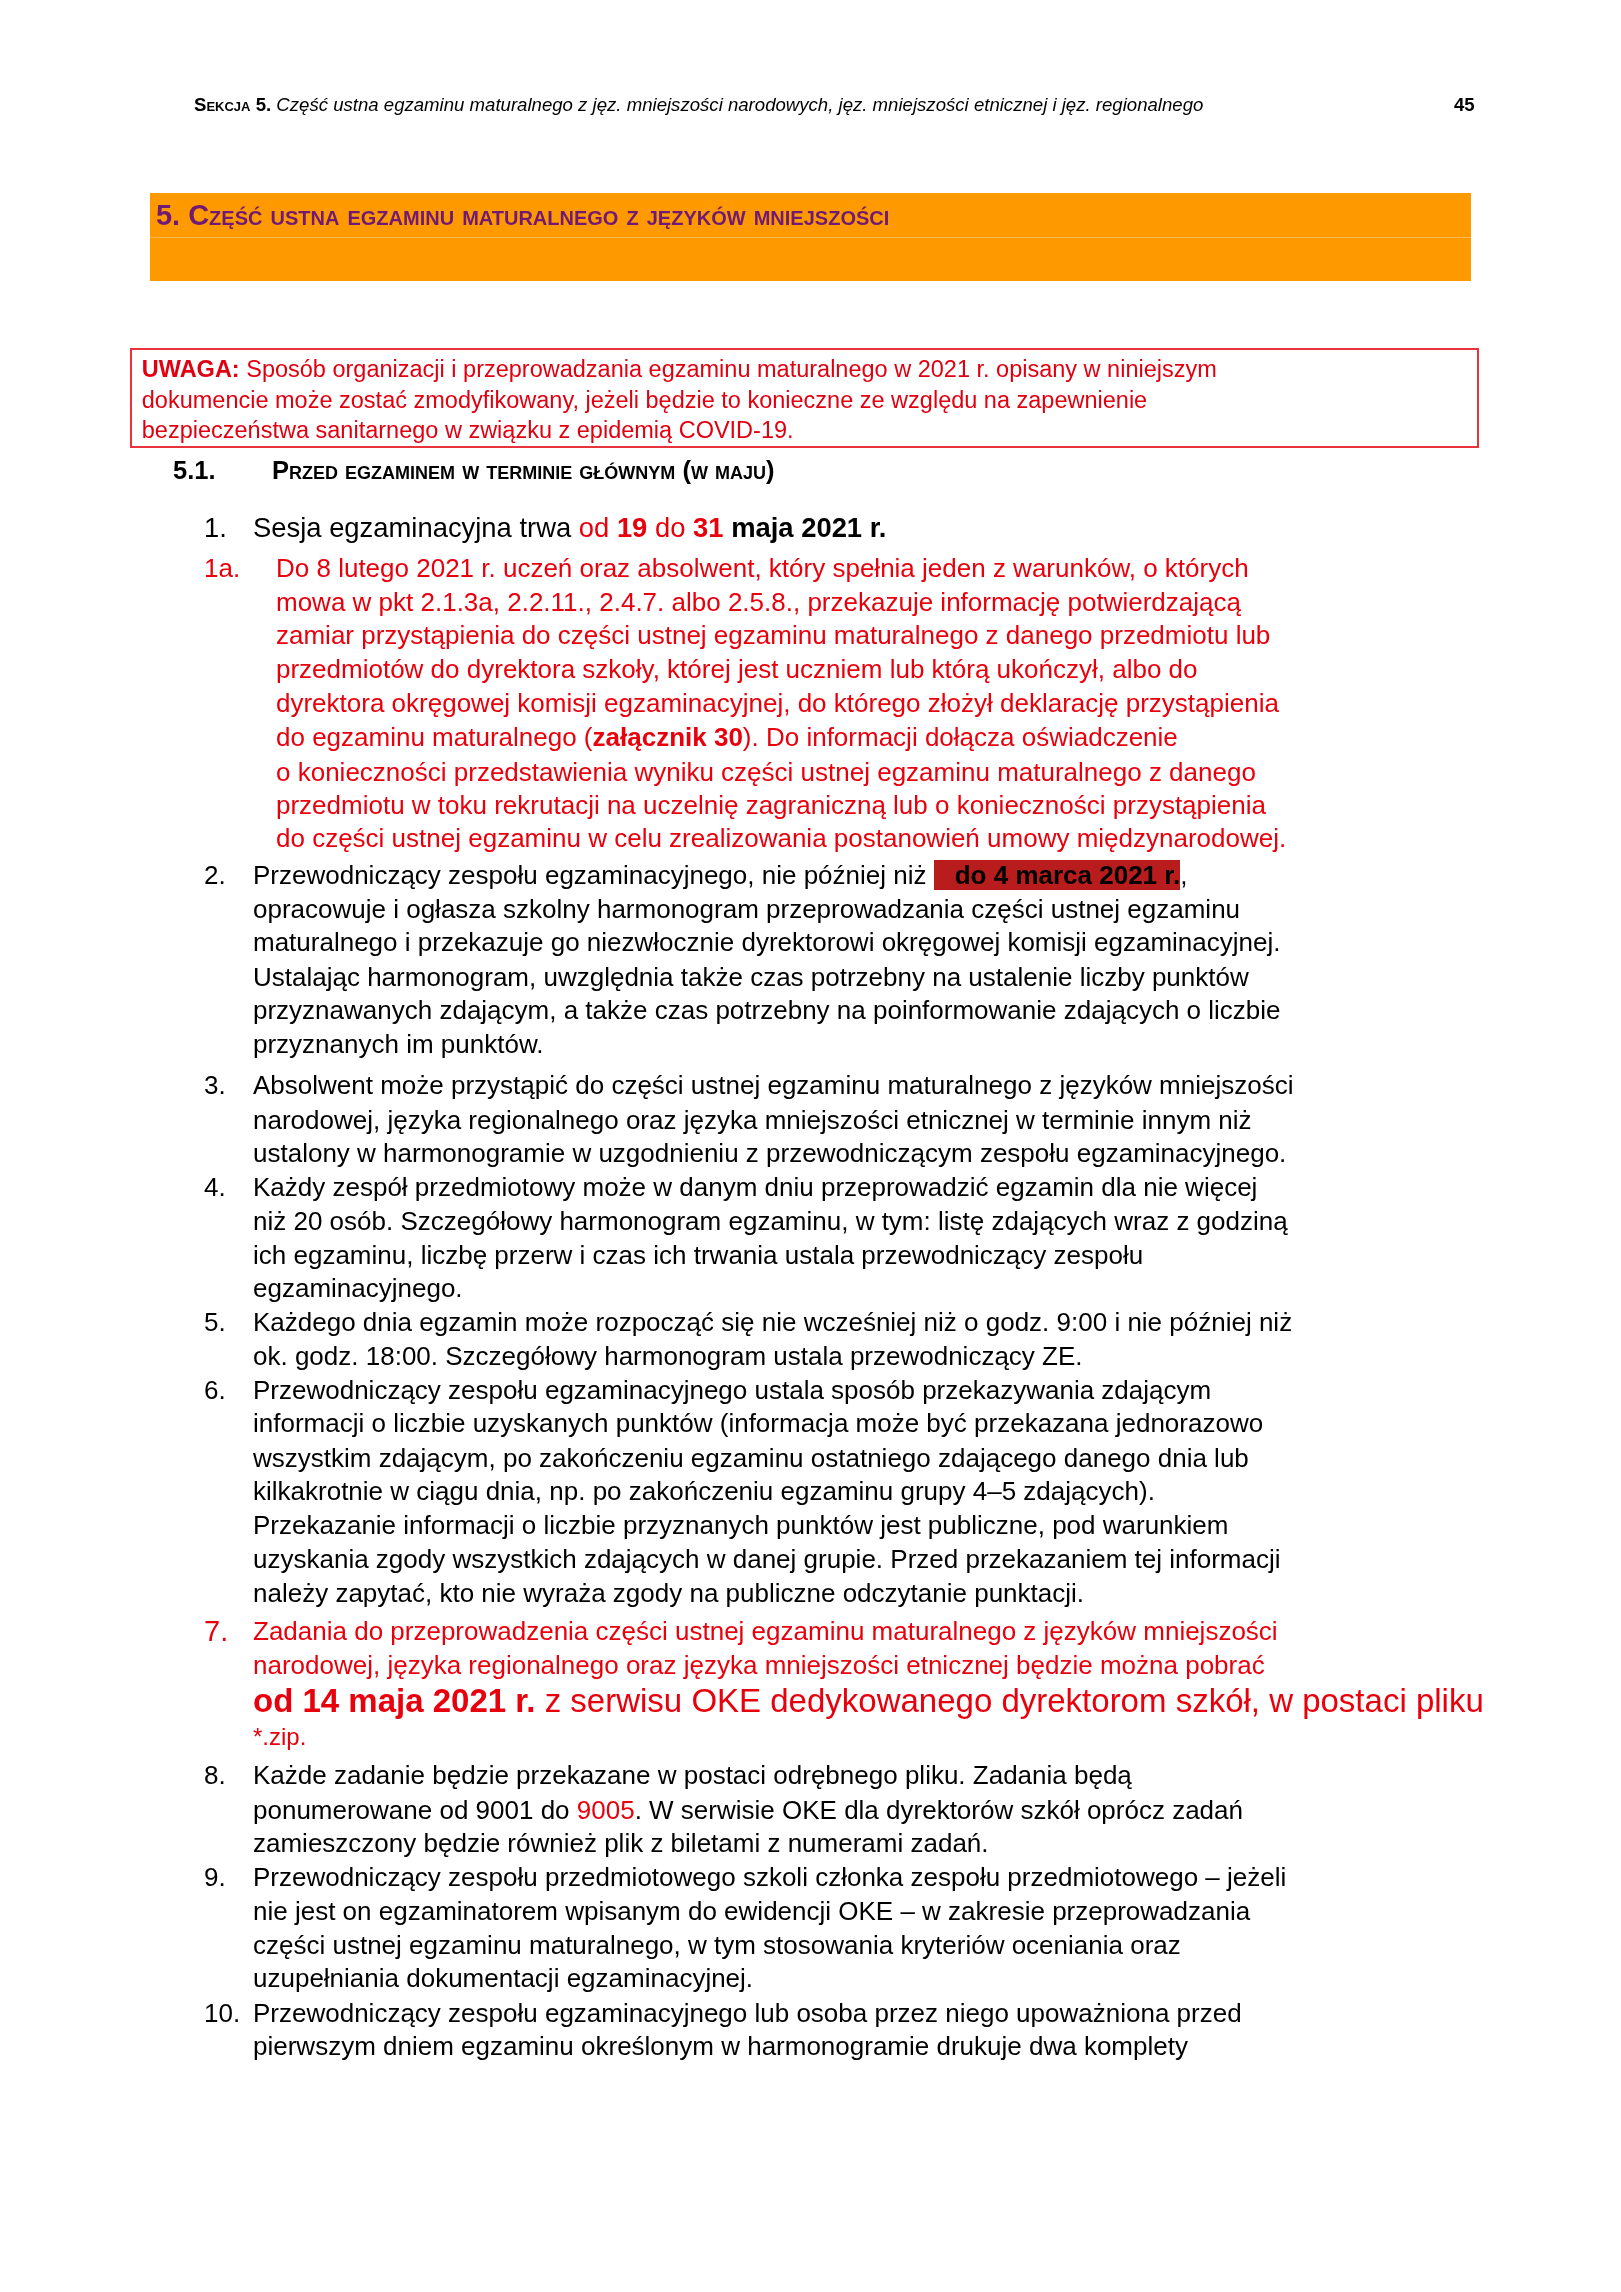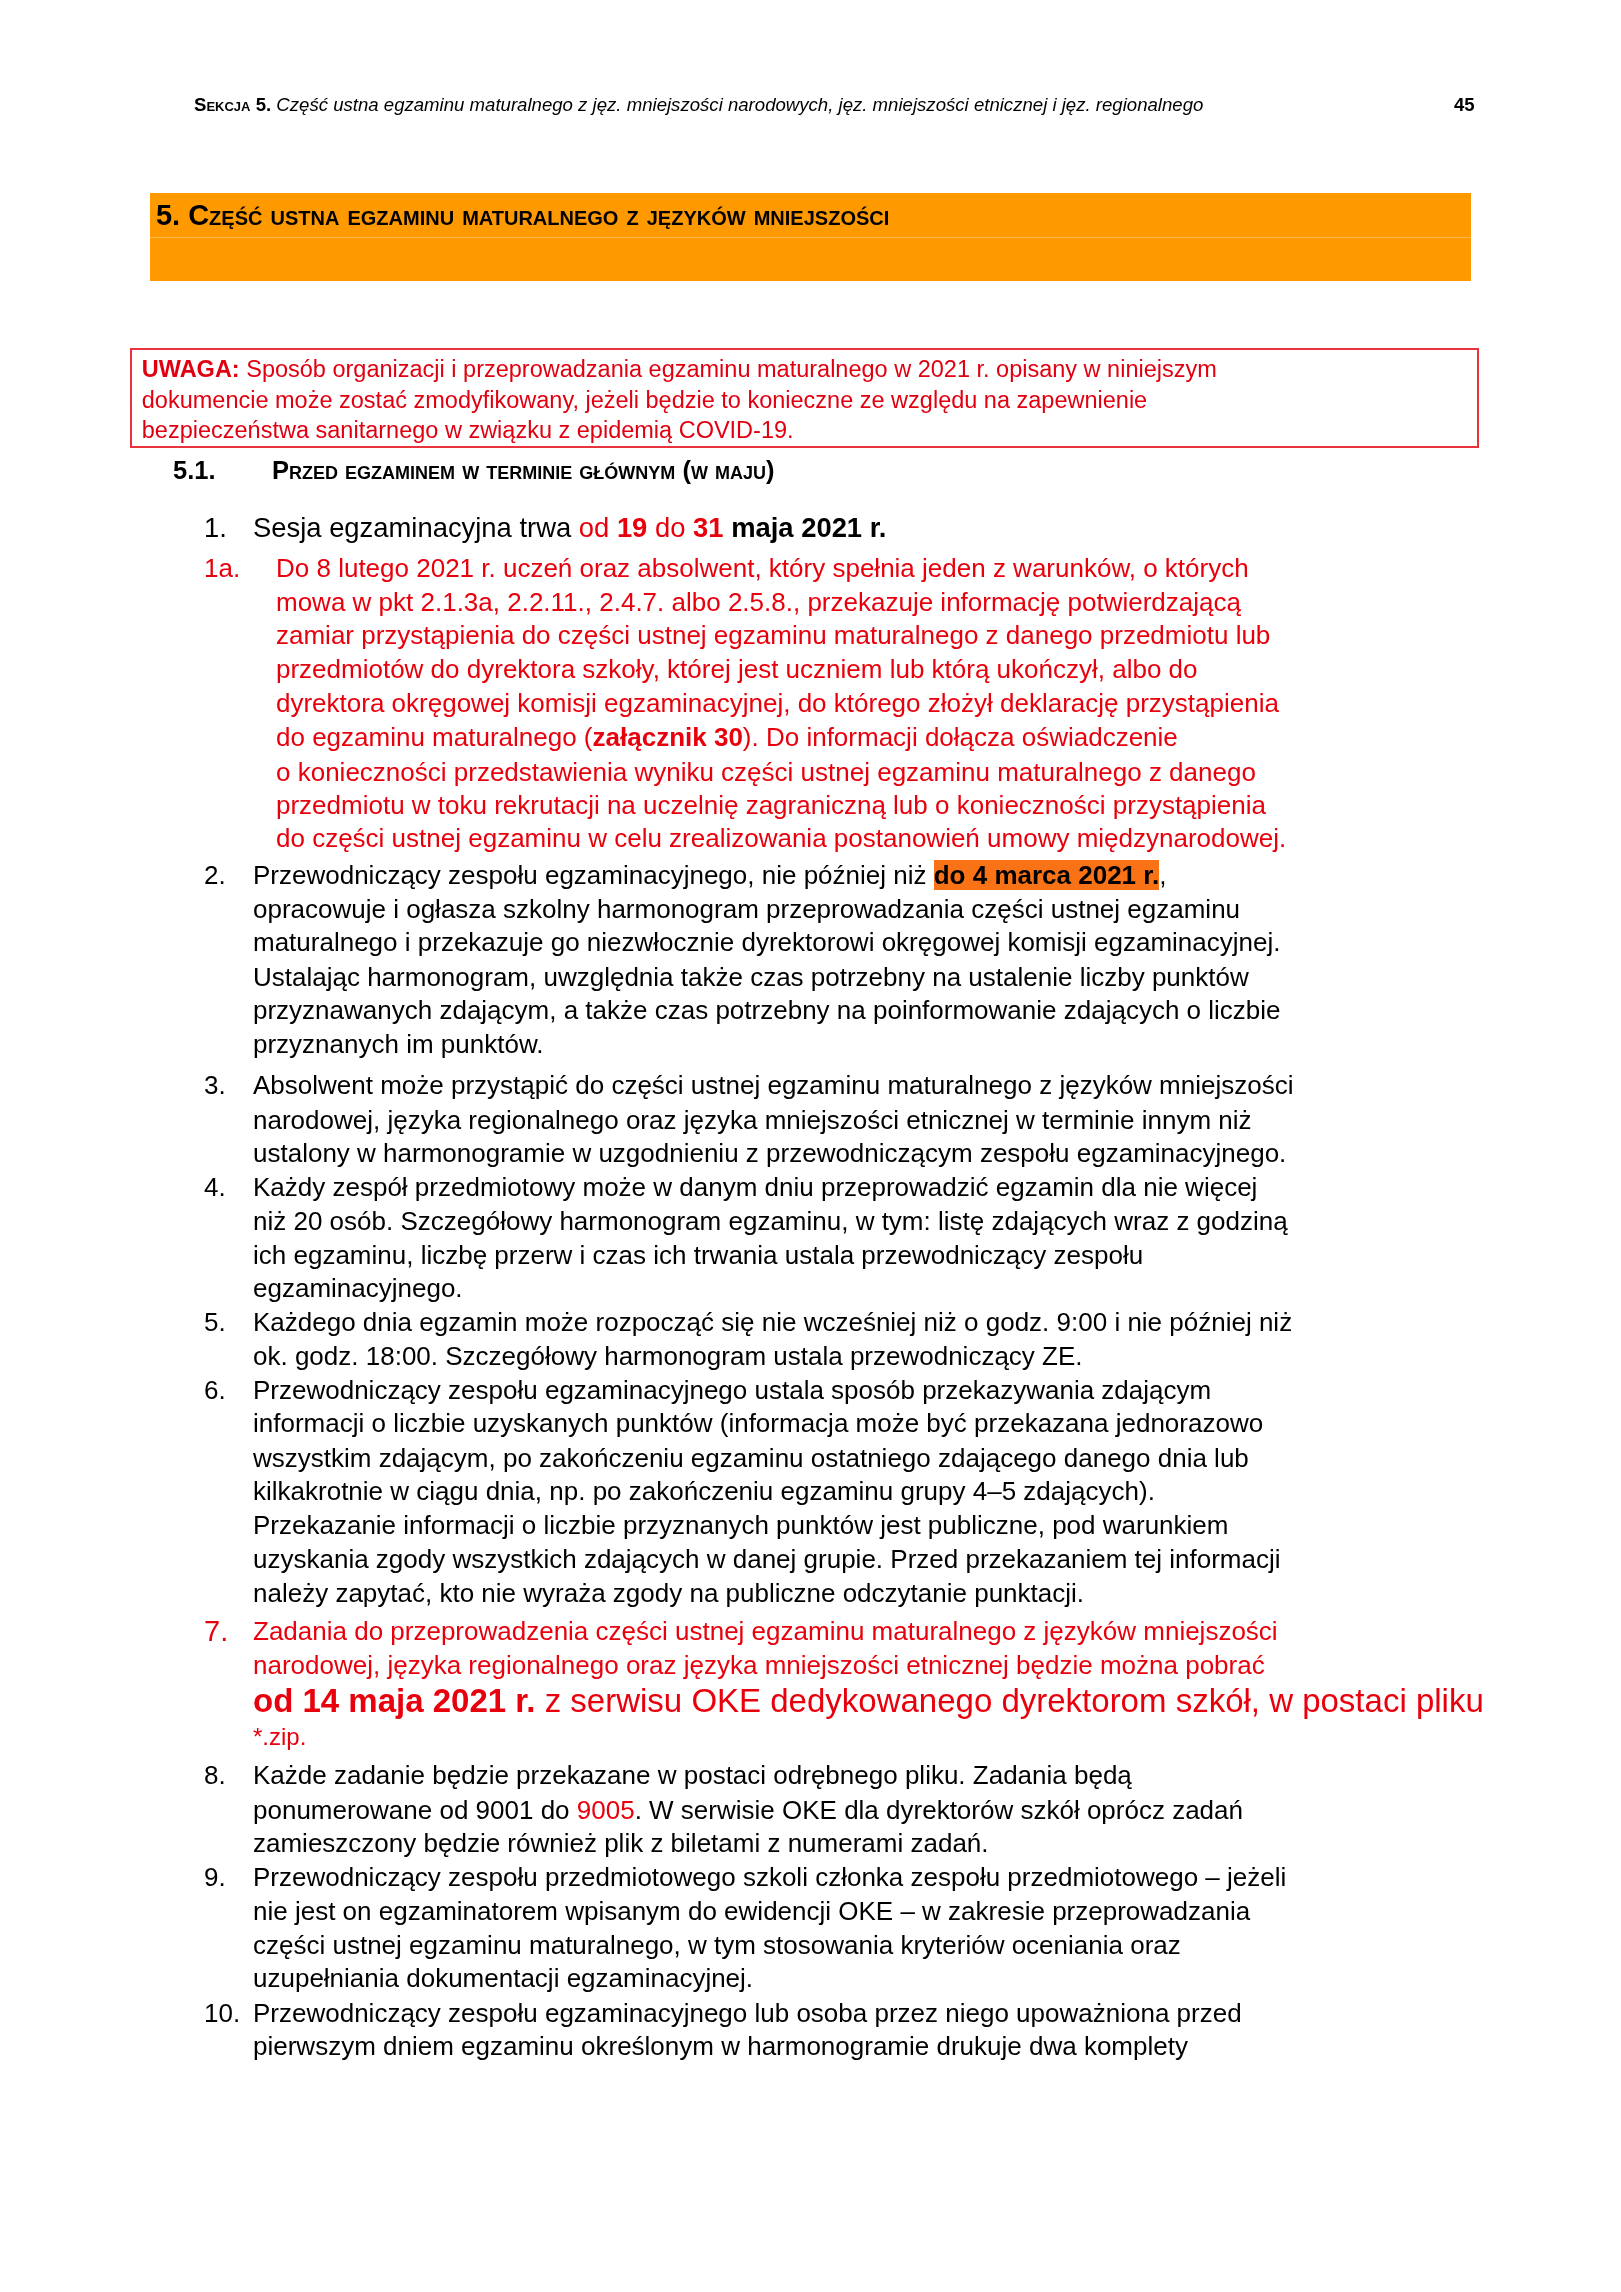--- a/index.html
+++ b/index.html
@@ -3,34 +3,34 @@
 <meta charset="utf-8">
 <style>
   html, body { margin:0; padding:0; background:#ffffff; }
   body { width:1621px; height:2293px; position:relative; overflow:hidden;
          font-family:"Liberation Sans", sans-serif; color:#000; }
   .hdr { position:absolute; left:194px; top:94px; font-size:18.6px; white-space:nowrap; }
   .hdr .sc { font-weight:bold; font-variant:small-caps; }
   .hdr .it { font-style:italic; }
   .pnum { position:absolute; left:1454px; top:94px; font-size:18.6px; font-weight:bold;text-align:center; }
   .banner { position:absolute; left:150px; top:193px; width:1321px; height:88px; background:#ff9900; }
-  .banner .l1, .banner .l2 { position:absolute; color:#000000; font-weight:bold; font-variant:small-caps; white-space:nowrap; }
+  .banner .l1, .banner .l2 { position:absolute; color:#701a75; font-weight:bold; font-variant:small-caps; white-space:nowrap; }
   .banner .l1 { left:5.9px; top:5.9px; font-size:29px; }
   .banner .l2 { left:44px; top:49px; font-size:29px; }
   .banner .sep { position:absolute; left:0; right:0; top:44px; height:1px; background:#ffb84a; }
   .note { position:absolute; left:130px; top:316px; width:1349px; height:100px; border:2px solid #e8323c; box-sizing:border-box;margin-top:32px; }
   .note .line { position:absolute; left:9.8px; font-size:23.5px; color:#e00010; white-space:nowrap; }
   .red { color:#e8000c; }
   .b { font-weight:bold; }
   .sec { position:absolute; top:456px; font-size:25.5px; font-weight:bold; white-space:nowrap; }
   .sec.num { left:173px; }
   .sec.title { left:272px; font-variant:small-caps; }
   .ln { position:absolute; left:253px; font-size:26px; white-space:nowrap; line-height:29px; }
   .mk { position:absolute; font-size:26px; line-height:29px; white-space:nowrap; }
-  .hl { background:#f97316; }
+  .hl { background:#b91c1c;padding-left:21px; }
 </style>
 </head>
 <body>
 
 <div>
   <span class="hdr"><span class="sc">Sekcja 5.</span> <span class="it">Część ustna egzaminu maturalnego z jęz. mniejszości narodowych, jęz. mniejszości etnicznej i jęz. regionalnego</span></span>
   <span class="pnum">45</span>
 </div>
 
 <div class="banner">

